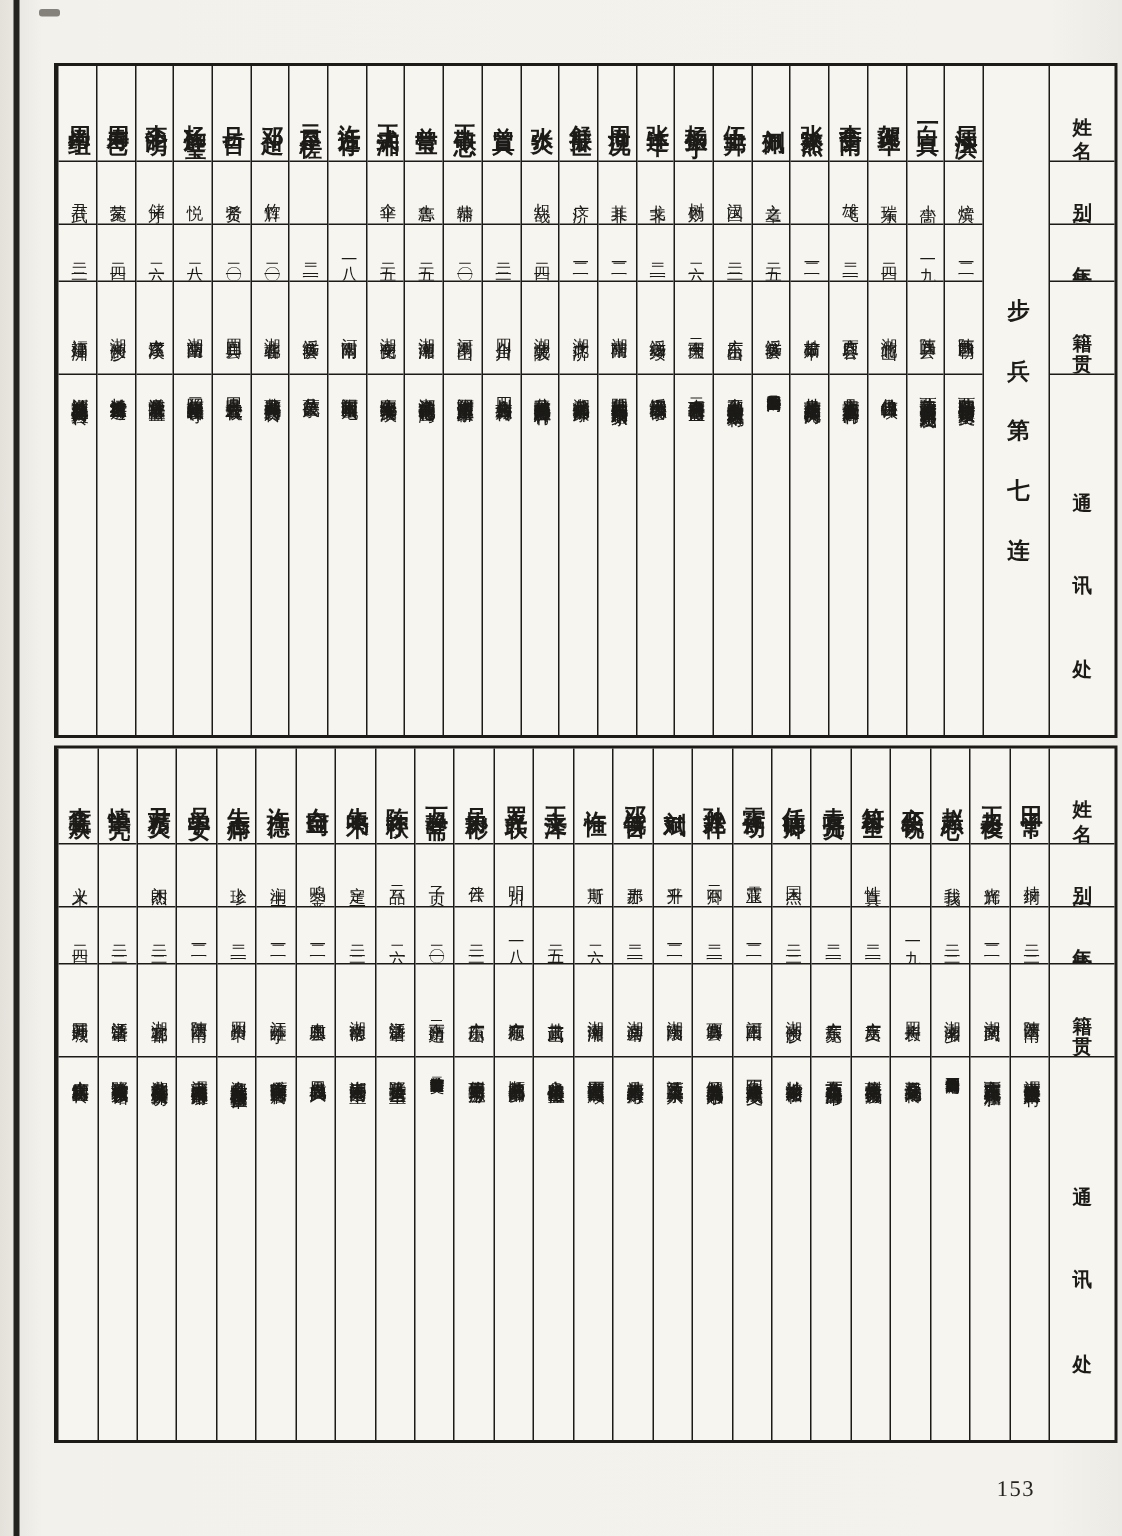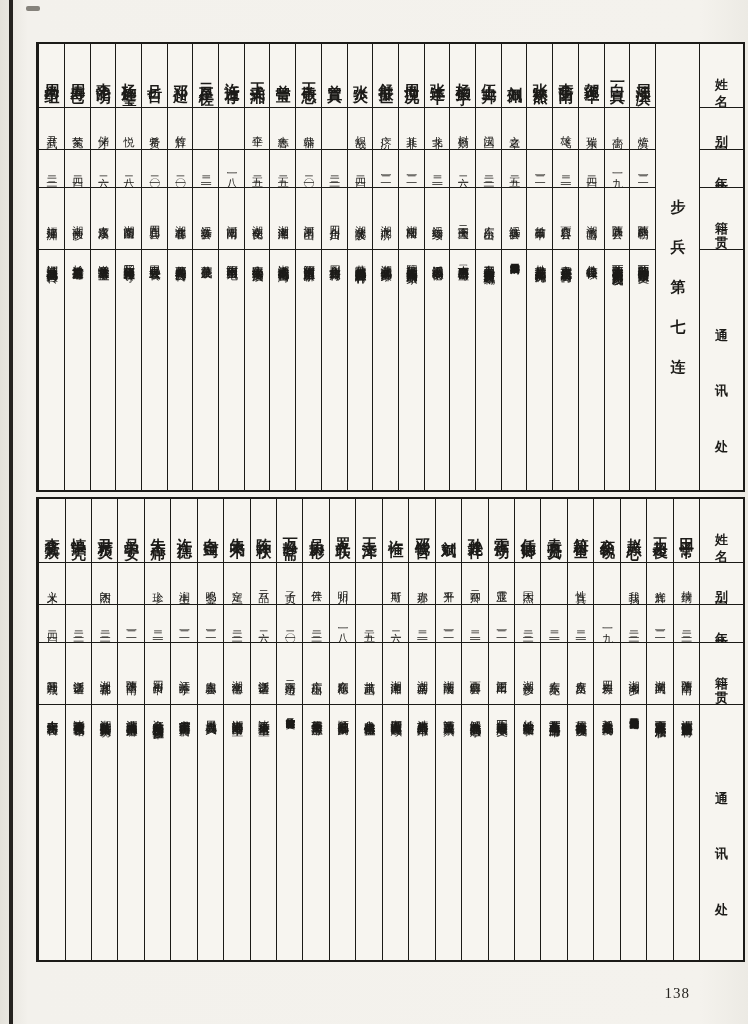--- a/index.html
+++ b/index.html
@@ -1003,14 +1003,14 @@
         </div>
         <div class="cell c-origin">
           <span class="vtext">韩国开城</span>
         </div>
         <div class="cell c-contact">
           <span class="vtext">广东大学文科崔因转</span>
         </div>
       </div>
     </div>
 
-  <div class="page-number">138</div>
+  <div class="page-number">153</div>
 </div>
 
 </body></html>

